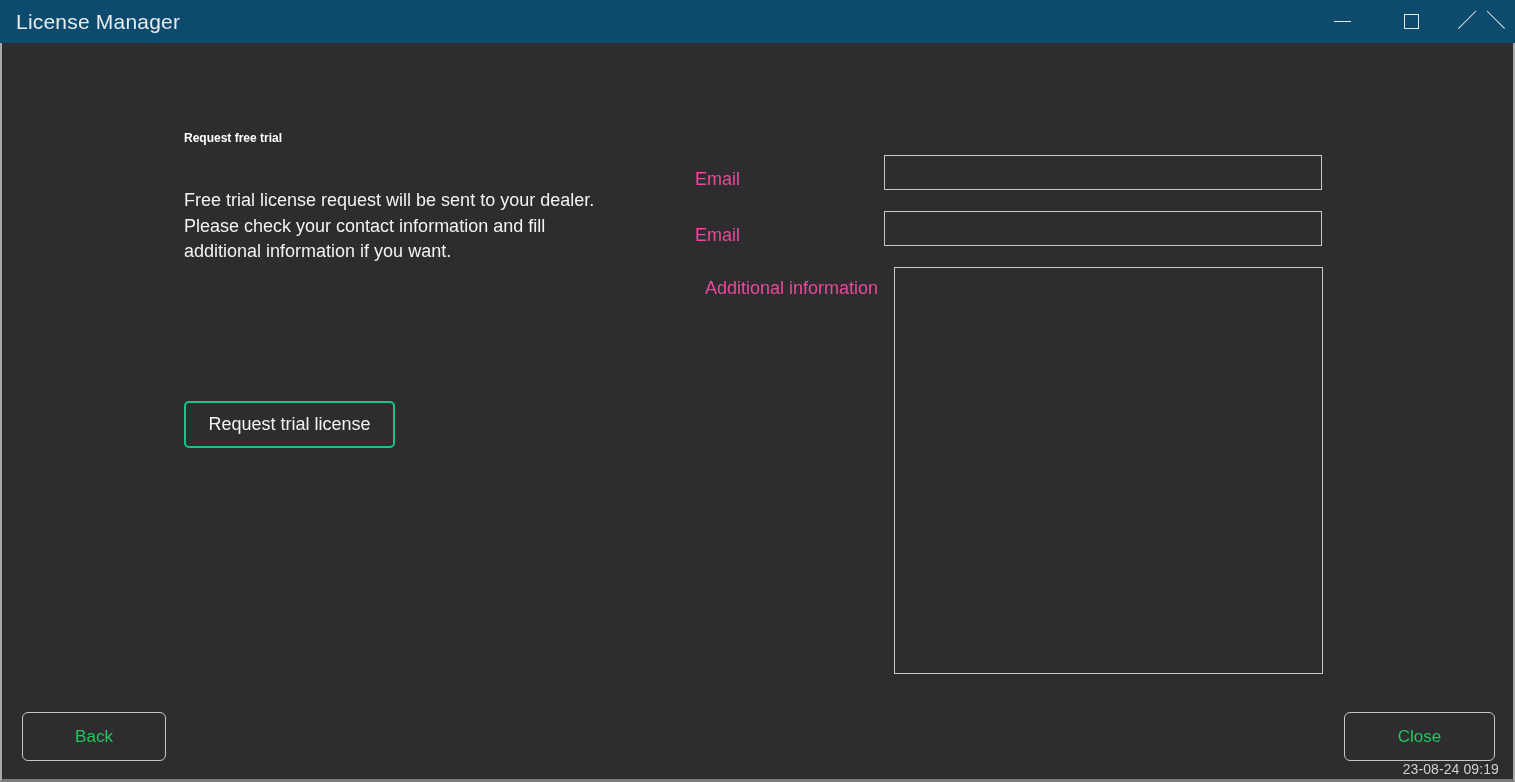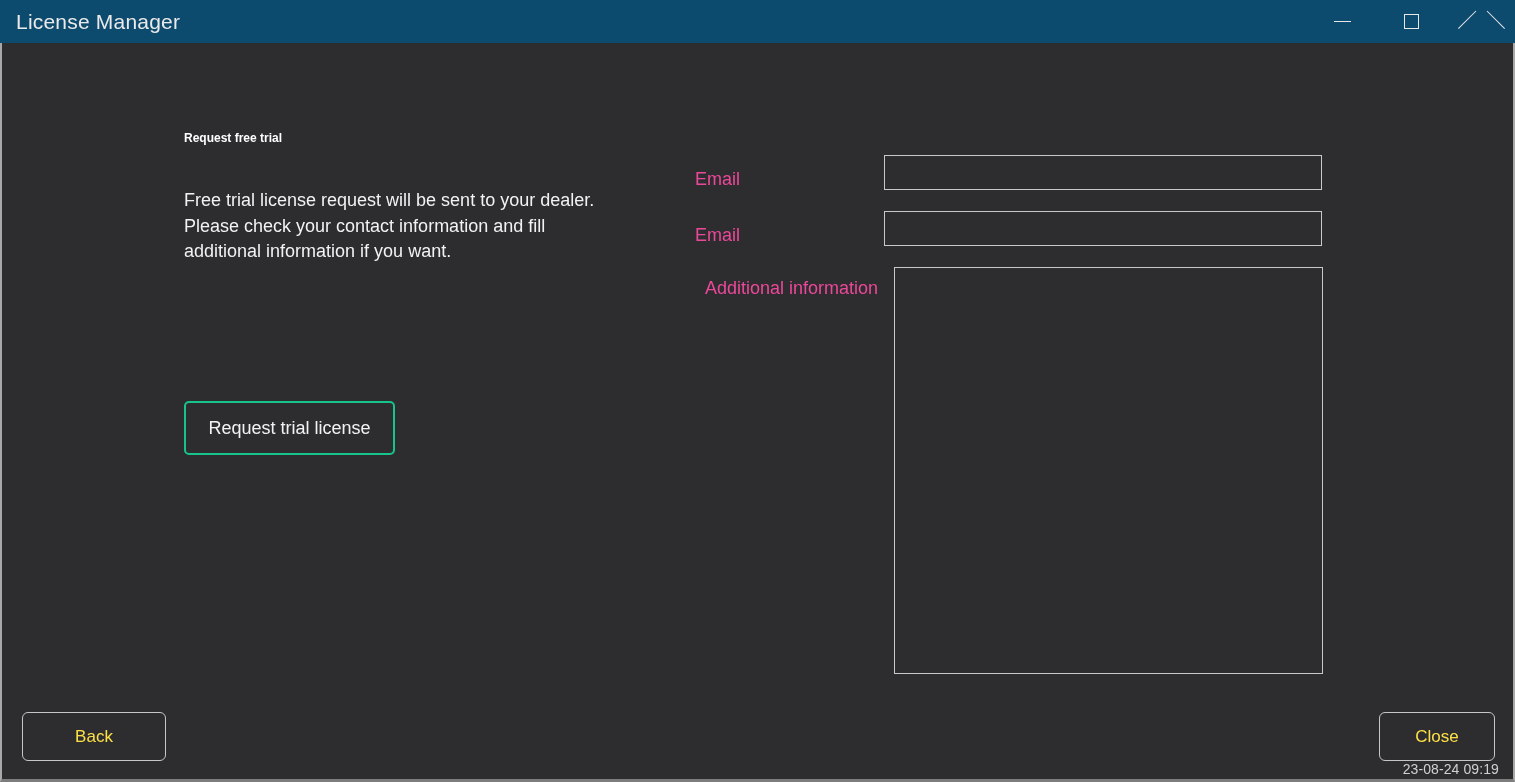--- a/index.html
+++ b/index.html
@@ -120,21 +120,21 @@
     font-weight: 400;
     line-height: 25.5px;
     max-width: 430px;
   }
 
   .trial-button {
     position: absolute;
     left: 0px;
     top: 275px;
     width: 211px;
-    height: 54px;
+    height: 47px;
     background: #2d2d30;
     border: 2px solid #16c48c;
     border-radius: 5px;
     color: #f2f2f2;
     font-size: 18px;
     font-family: "Liberation Sans", sans-serif;
     display: flex;
     align-items: center;
     justify-content: center;
     cursor: pointer;
@@ -189,31 +189,31 @@
     line-height: 20px;
   }
 
   
   .footer-btn {
     position: absolute;
     height: 49px;
     background: #2d2d30;
     border: 1px solid #c6c6c6;
     border-radius: 6px;
-    color: #fde047;
+    color: #22c55e;
     font-family: "Liberation Sans", sans-serif;
     font-size: 17px;
     display: flex;
     align-items: center;
     justify-content: center;
     cursor: pointer;
   }
 
   .btn-back  { left: 20px;  top: 669px; width: 144px; }
-  .btn-close { right: 18px; top: 669px; width: 116px; }
+  .btn-close { right: 18px; top: 669px; width: 151px; }
 
   .timestamp {
     position: absolute;
     right: 14px;
     bottom: 2px;
     color: #d0d0d0;
     font-size: 14px;
     letter-spacing: 0.1px;
     white-space: nowrap;
   }

